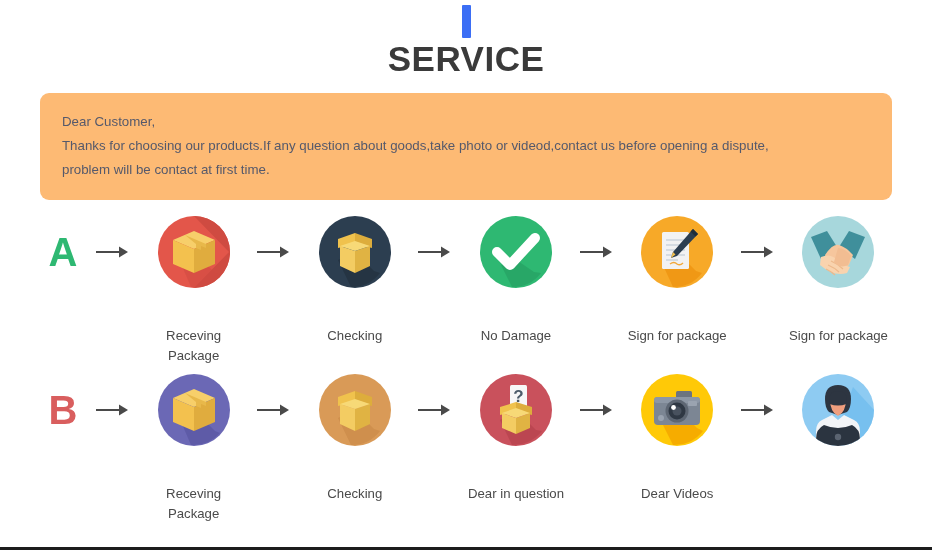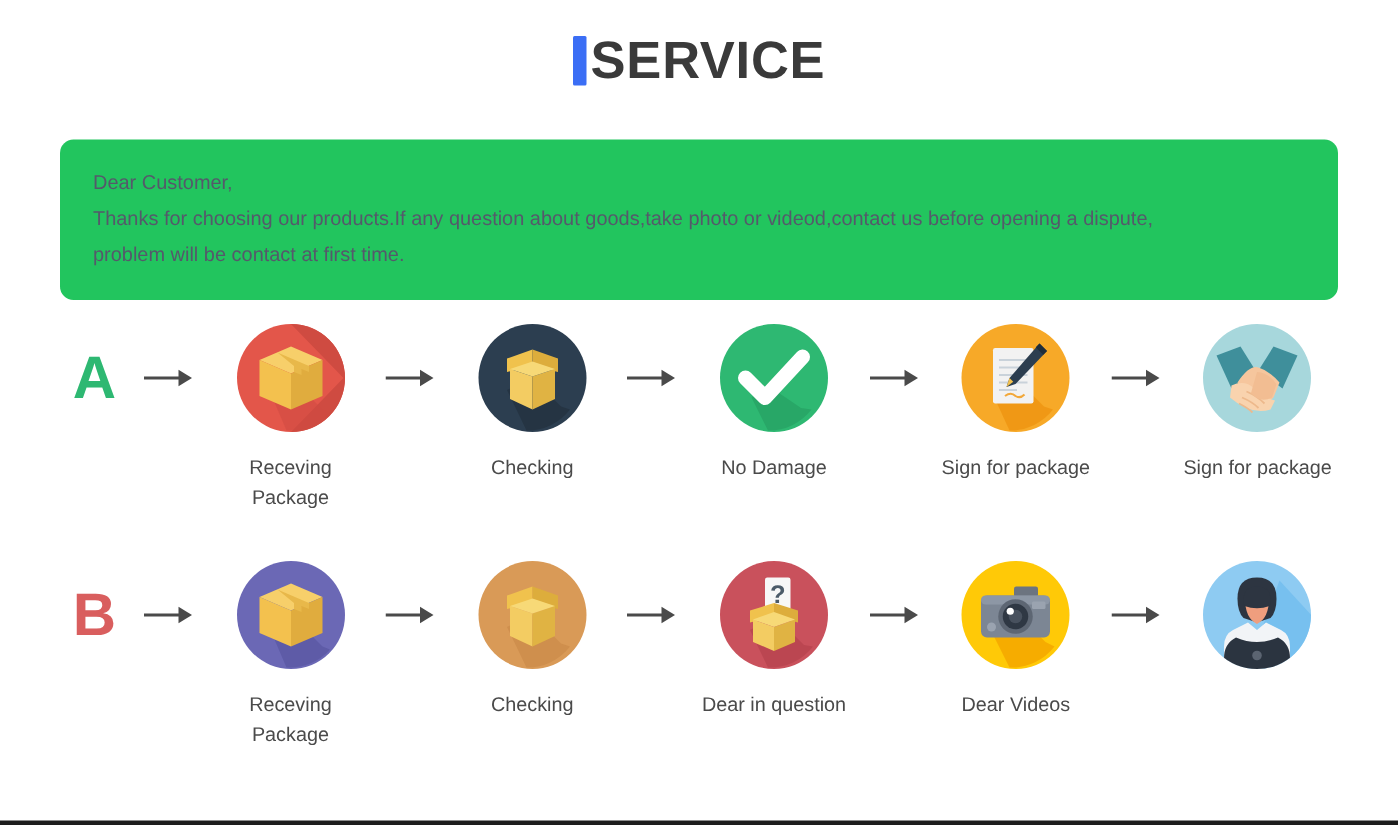--- a/index.html
+++ b/index.html
@@ -20,20 +20,21 @@
   }
 
   
   .title-row {
     display: flex;
     align-items: center;
     justify-content: center;
     gap: 3px;
     padding-top: 25px;
     height: 56px;
+    flex-direction: column;
   }
   .title-bar {
     width: 9px;
     height: 33px;
     background: #3b6ef5;
     border-radius: 1px;
     flex: none;
   }
   .title-text {
     font-size: 35px;
@@ -42,21 +43,21 @@
     letter-spacing: 0.5px;
     line-height: 1;
   }
 
   
   .notice {
     position: absolute;
     left: 40px;
     top: 93px;
     width: 852px;
-    background: #22c55e;
+    background: #fdba74;
     border-radius: 9px;
     padding: 17px 22px 18px 22px;
   }
   .notice p {
     font-size: 13.3px;
     color: #55596b;
     line-height: 24px;
     white-space: nowrap;
   }
 
@@ -102,21 +103,21 @@
   }
   .icon-wrap {
     width: 92px;
     height: 92px;
     display: flex;
     align-items: center;
     justify-content: center;
   }
   .icon-wrap svg { display: block; }
   .step-label {
-    margin-top: 4px;
+    margin-top: 28px;
     font-size: 13.2px;
     color: #4a4a4a;
     text-align: center;
     line-height: 20px;
     max-width: 150px;
   }
 
   .bottom-rule {
     position: absolute;
     left: 0;

